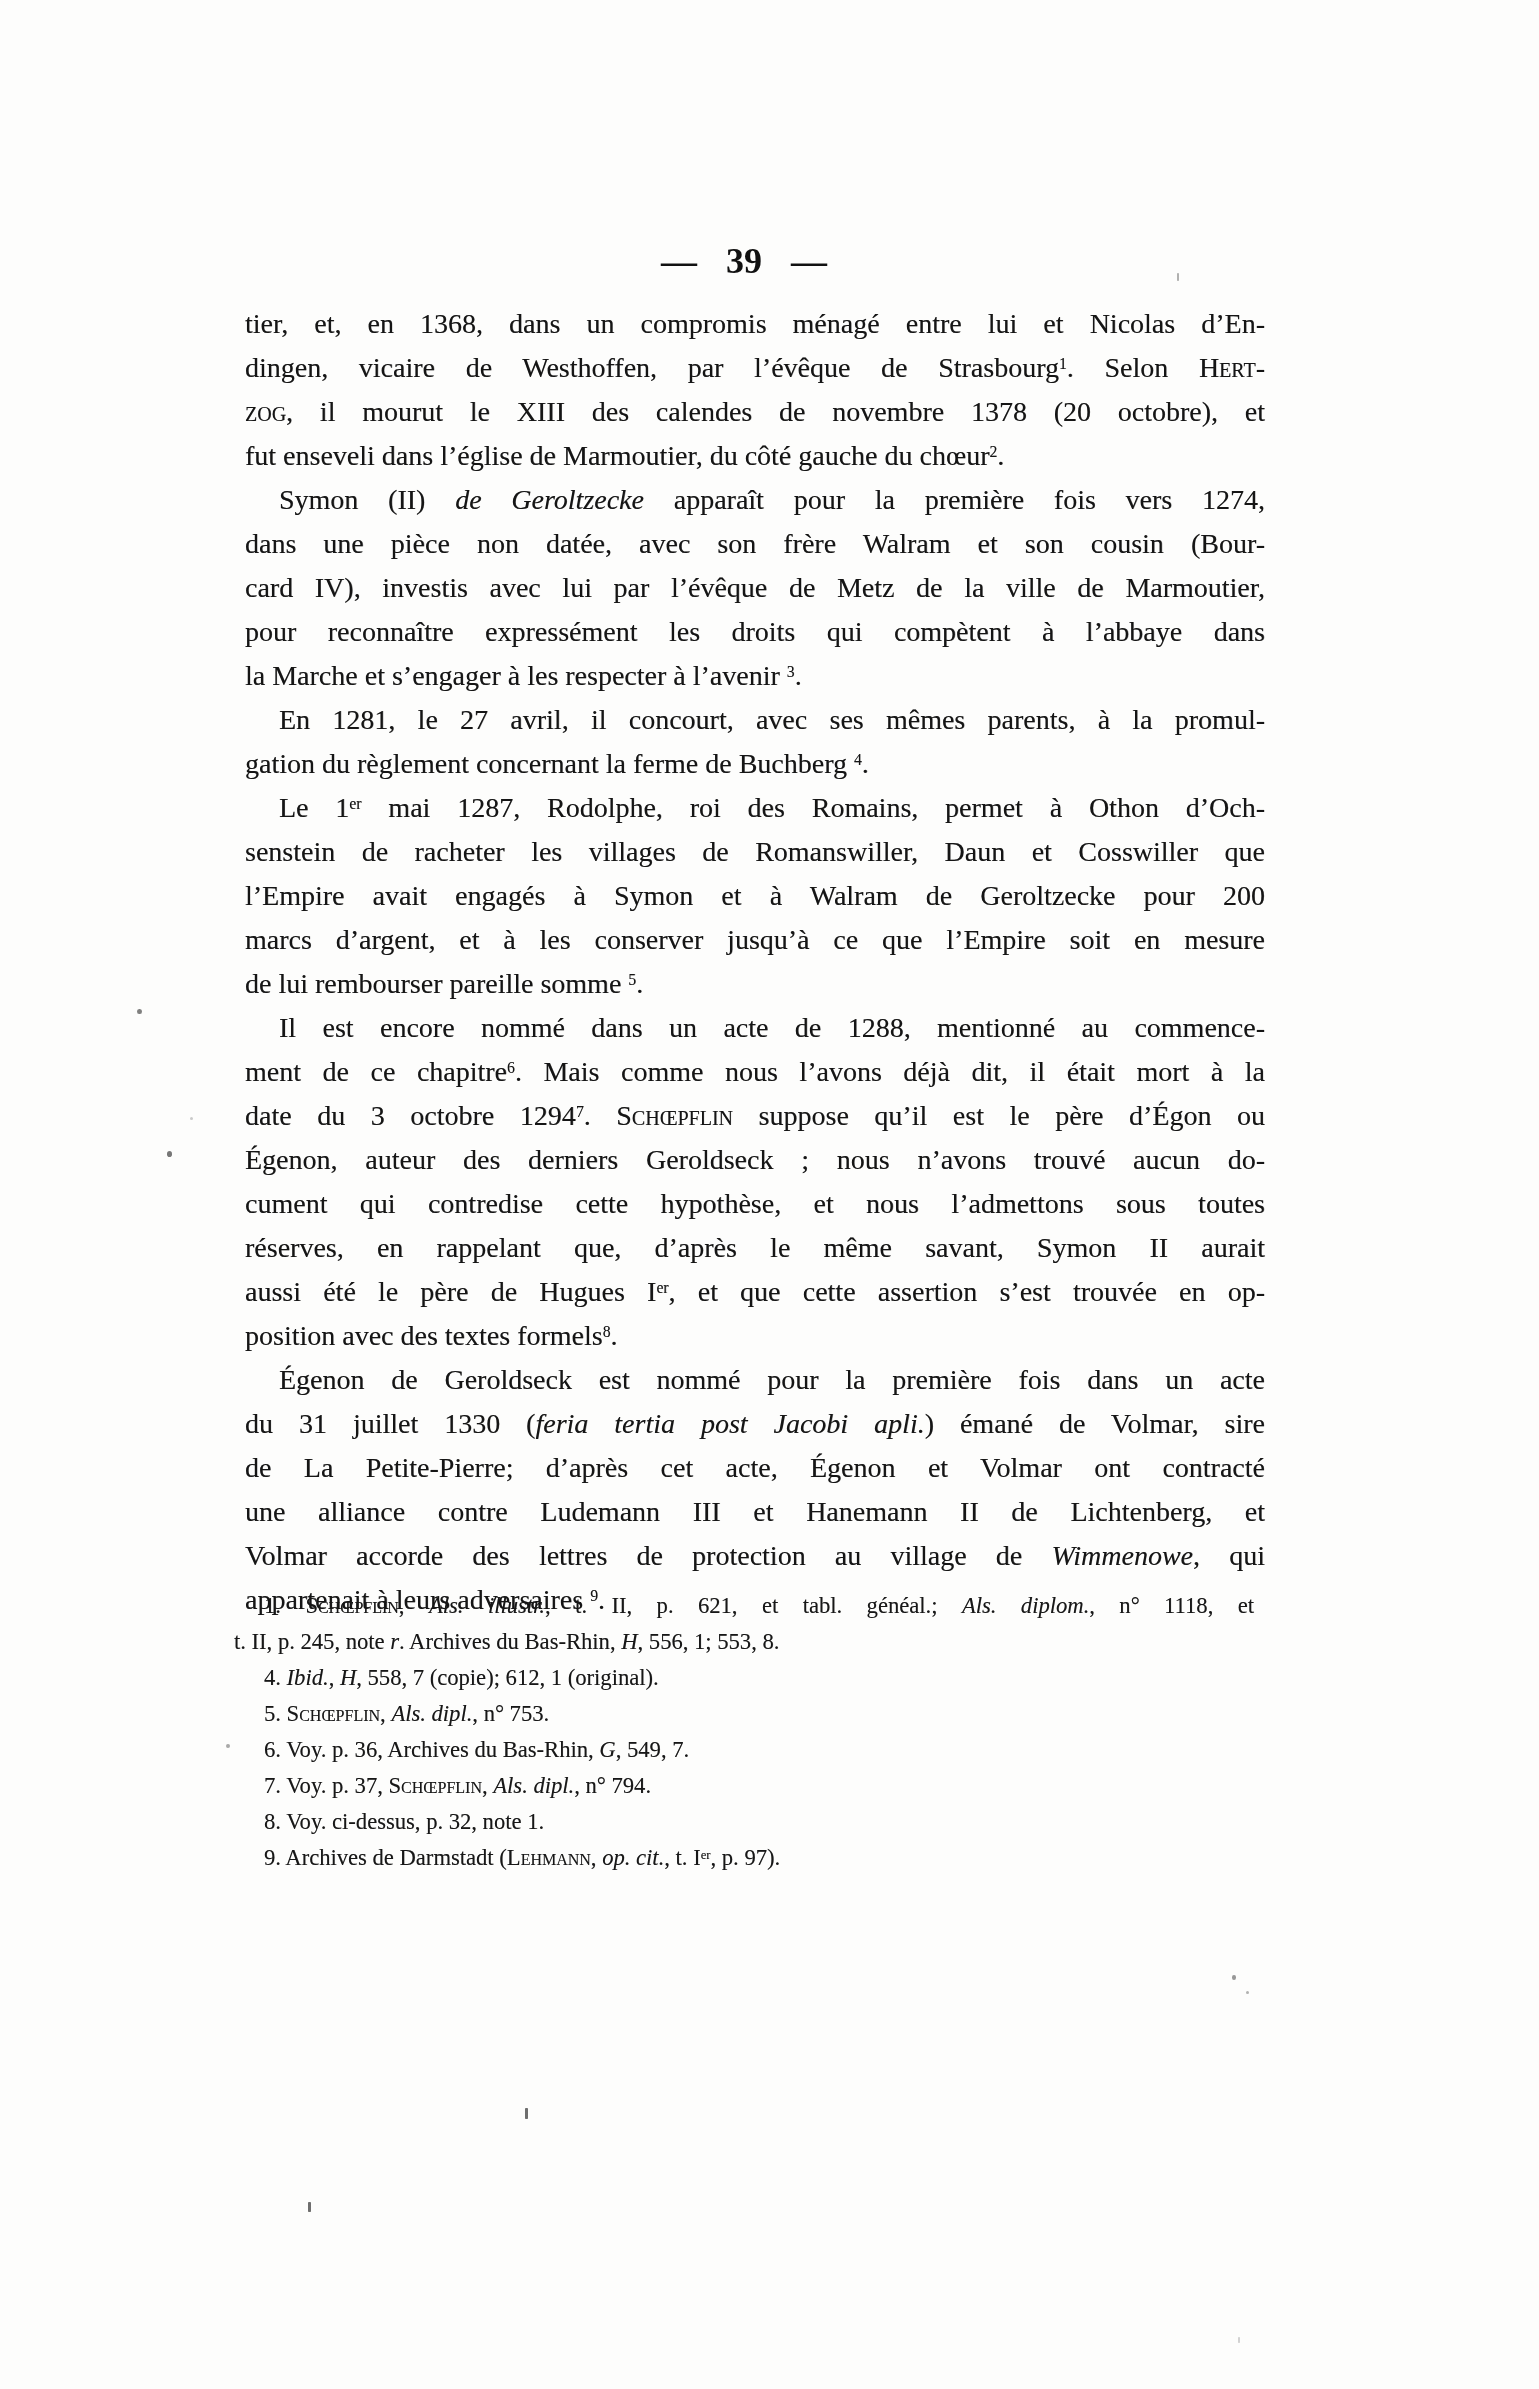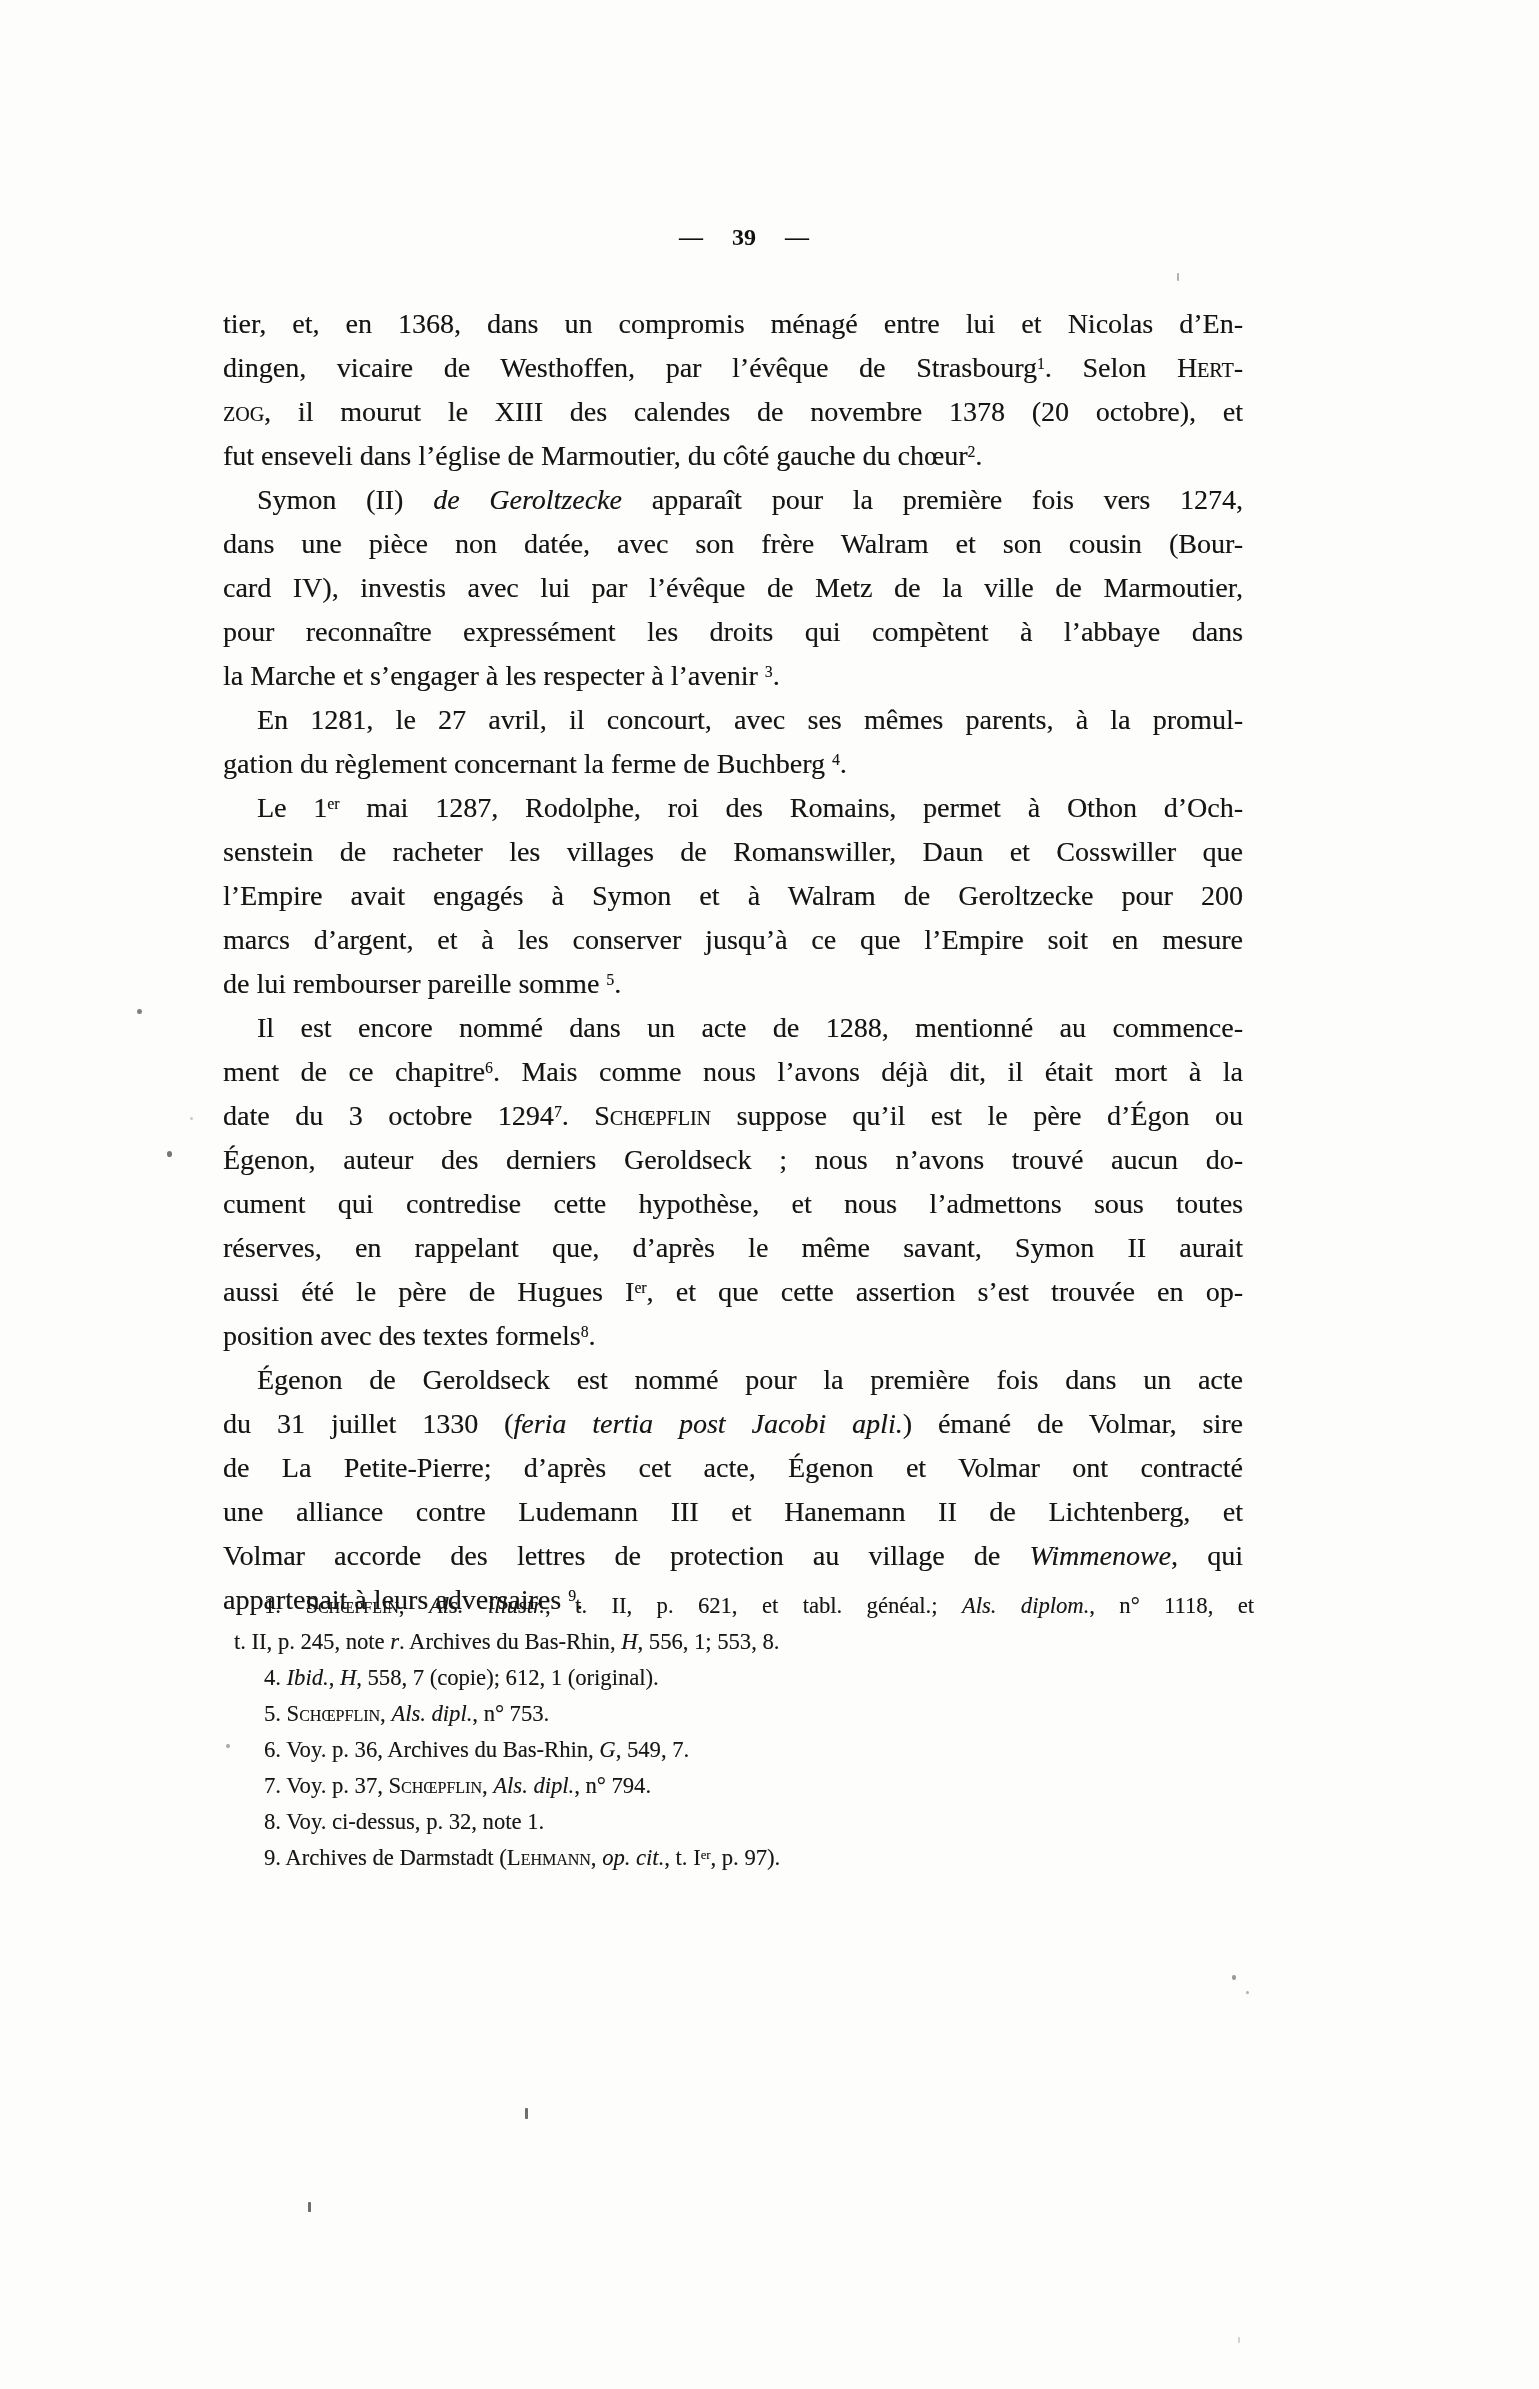--- a/index.html
+++ b/index.html
@@ -10,31 +10,31 @@
   }
   .page {
     position:relative;
     width:1539px; height:2389px;
     background:#fdfdfc;
     color:#121212;
     overflow:hidden;
   }
   .page-header {
     position:absolute;
-    top:224px; left:234px; width:1020px;
+    top:240px; left:234px; width:1020px;
     text-align:center;
-    font-size:24px;
+    font-size:36px;
     font-weight:700;
     color:#111;
   }
   .page-header .dash { letter-spacing:0; font-weight:700; }
   .page-header .pnum { margin:0 29px; }
   .text-block {
     position:absolute;
-    top:302px; left:223px; width:1020px;
+    top:302px; left:245px; width:1020px;
     font-size:28px;
     color:#151515;
     text-shadow:0.3px 0.2px 0 rgba(20,20,20,0.45);
   }
   .text-block .line {
     line-height:44px;
     height:44px;
     text-align:justify;
     text-align-last:justify;
     overflow:visible;

